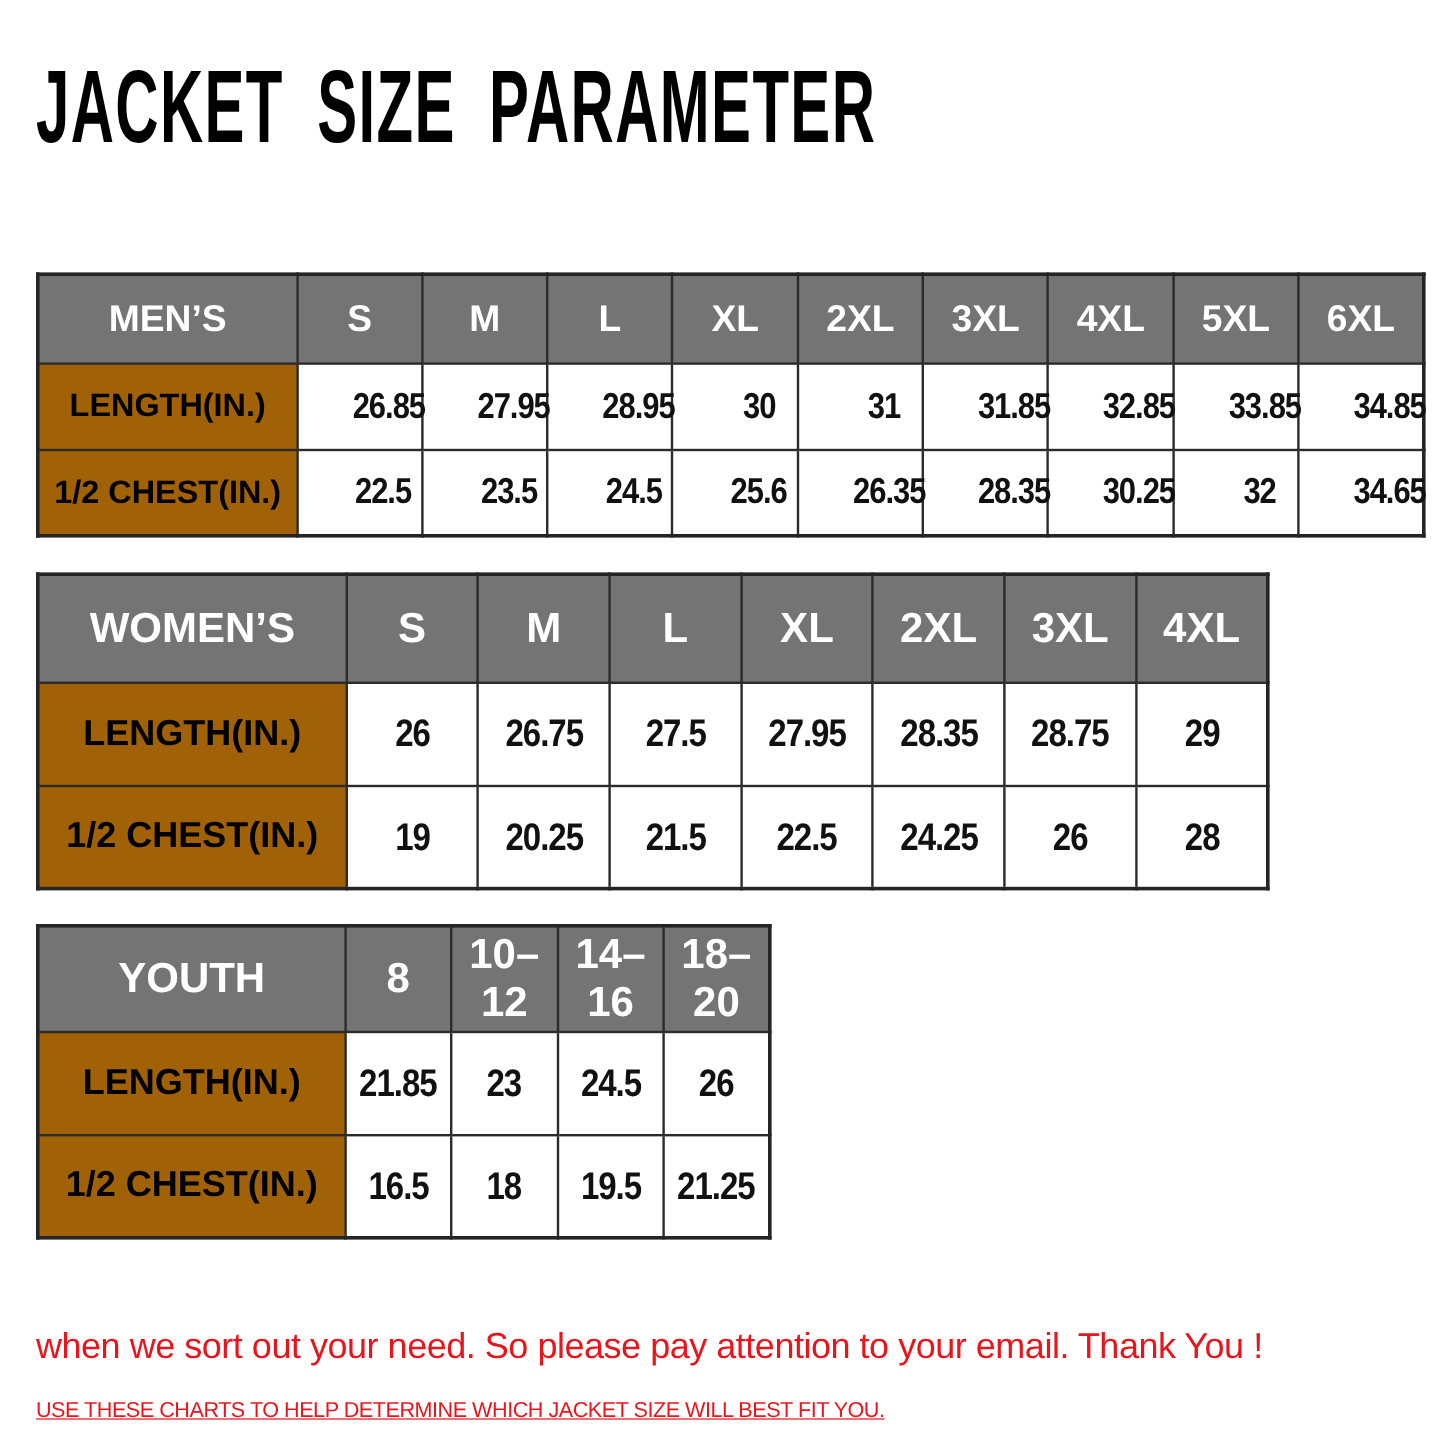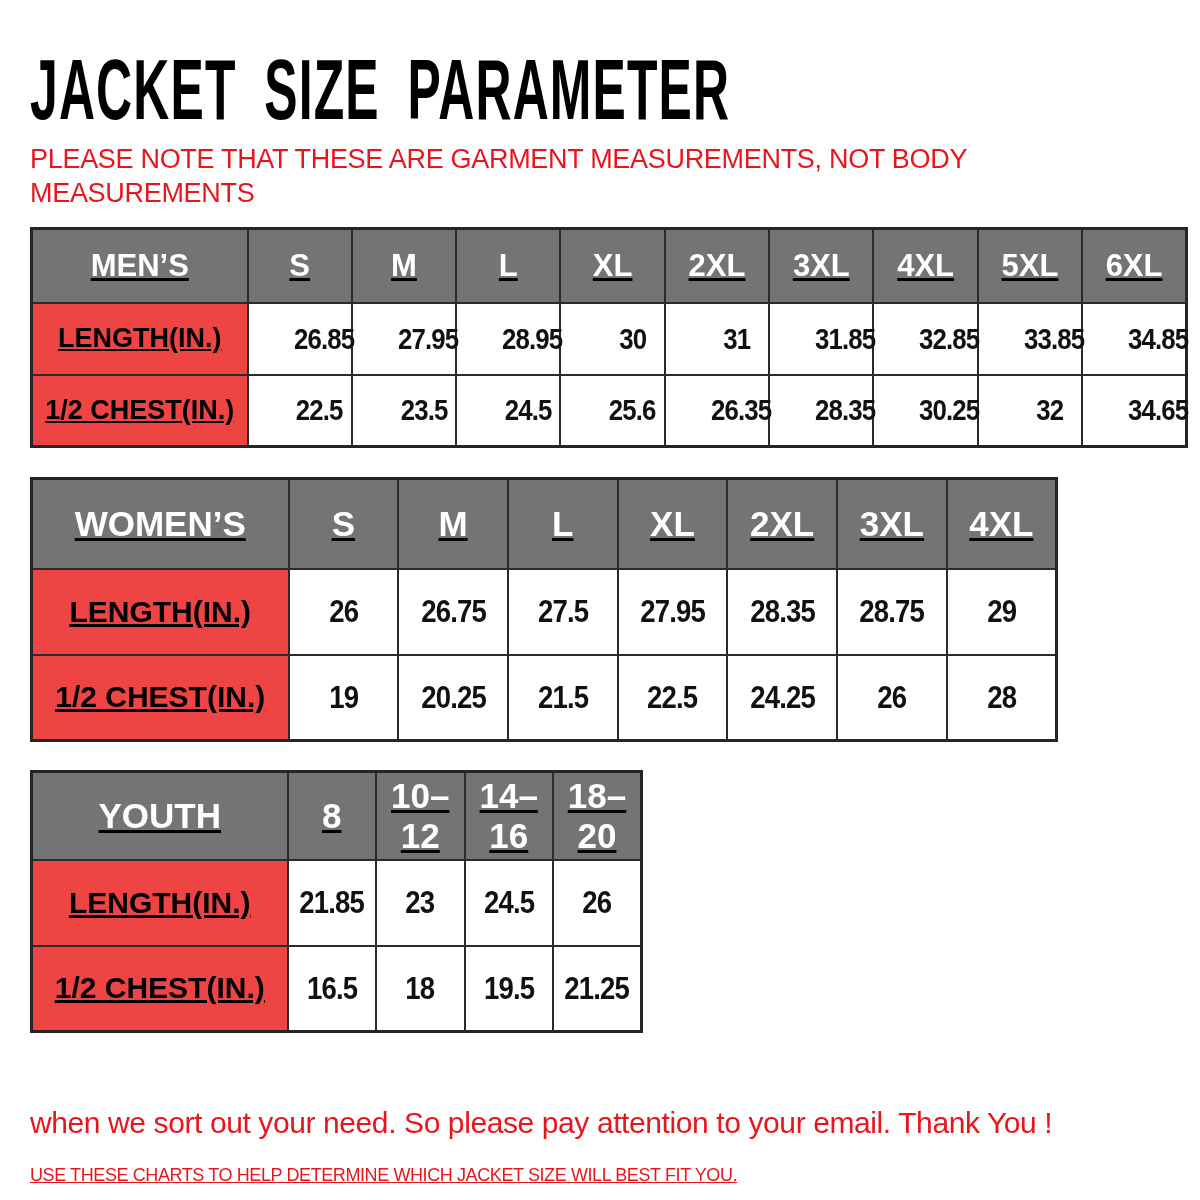--- a/index.html
+++ b/index.html
@@ -43,35 +43,34 @@
   }
 
   
   table.size-table {
     position: absolute;
     left: 30px;
     border-collapse: collapse;
     table-layout: fixed;
     background: #ffffff;
     border: 3px solid #252525;
-    text-decoration: underline;
   }
   table.size-table th, table.size-table td {
     border: 2px solid #2b2b2b;
     text-align: center;
     vertical-align: middle;
     padding: 0;
   }
   table.size-table thead th {
     background: #747474;
     color: #ffffff;
     font-weight: 700;
   }
   table.size-table tbody th.row-label {
-    background: #ef4444;
+    background: #a16207;
     color: #000000;
     font-weight: 700;
   }
   table.size-table td { color: #111111; }
   .num {
     display: inline-block;
     transform: scaleX(0.86);
     letter-spacing: -1px;
     font-weight: 700;
   }
@@ -126,24 +125,20 @@
     text-decoration: underline;
   }
 </style>
 </head>
 <body>
 
 <main class="canvas">
 
   <h1 class="page-title">JACKET SIZE PARAMETER</h1>
 
-  <div class="note">
-    <div>PLEASE NOTE THAT THESE ARE GARMENT MEASUREMENTS, NOT BODY</div>
-    <div>MEASUREMENTS</div>
-  </div>
 
   <table id="table-mens" class="size-table">
       <colgroup>
         <col class="c0">
         <col>
         <col>
         <col>
         <col>
         <col>
         <col>

